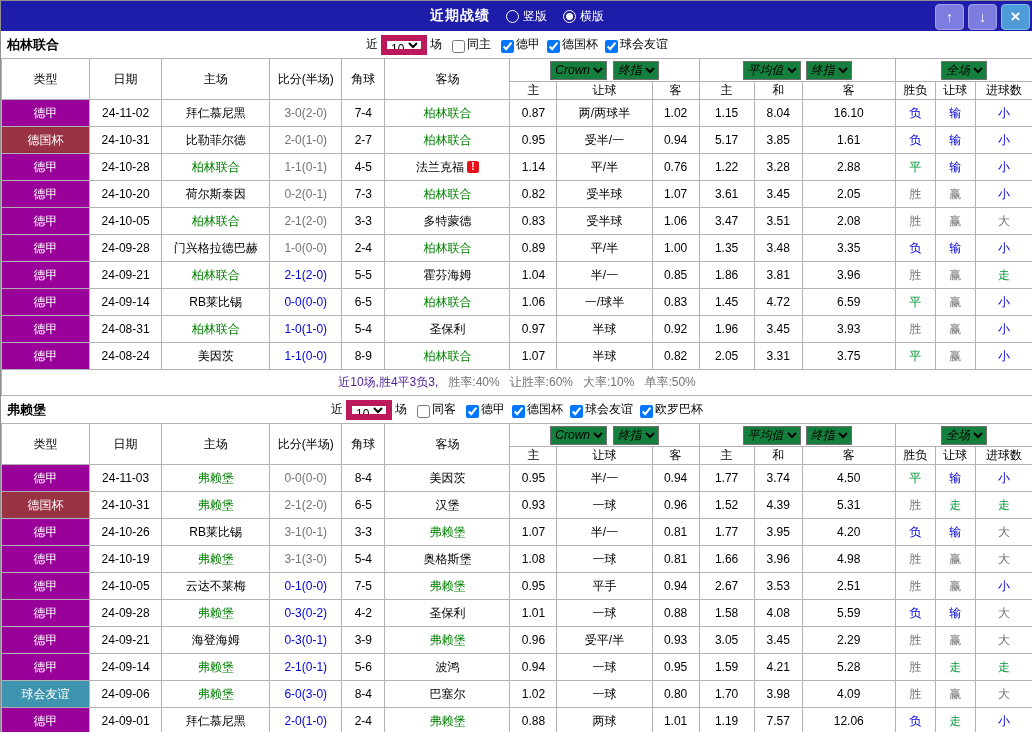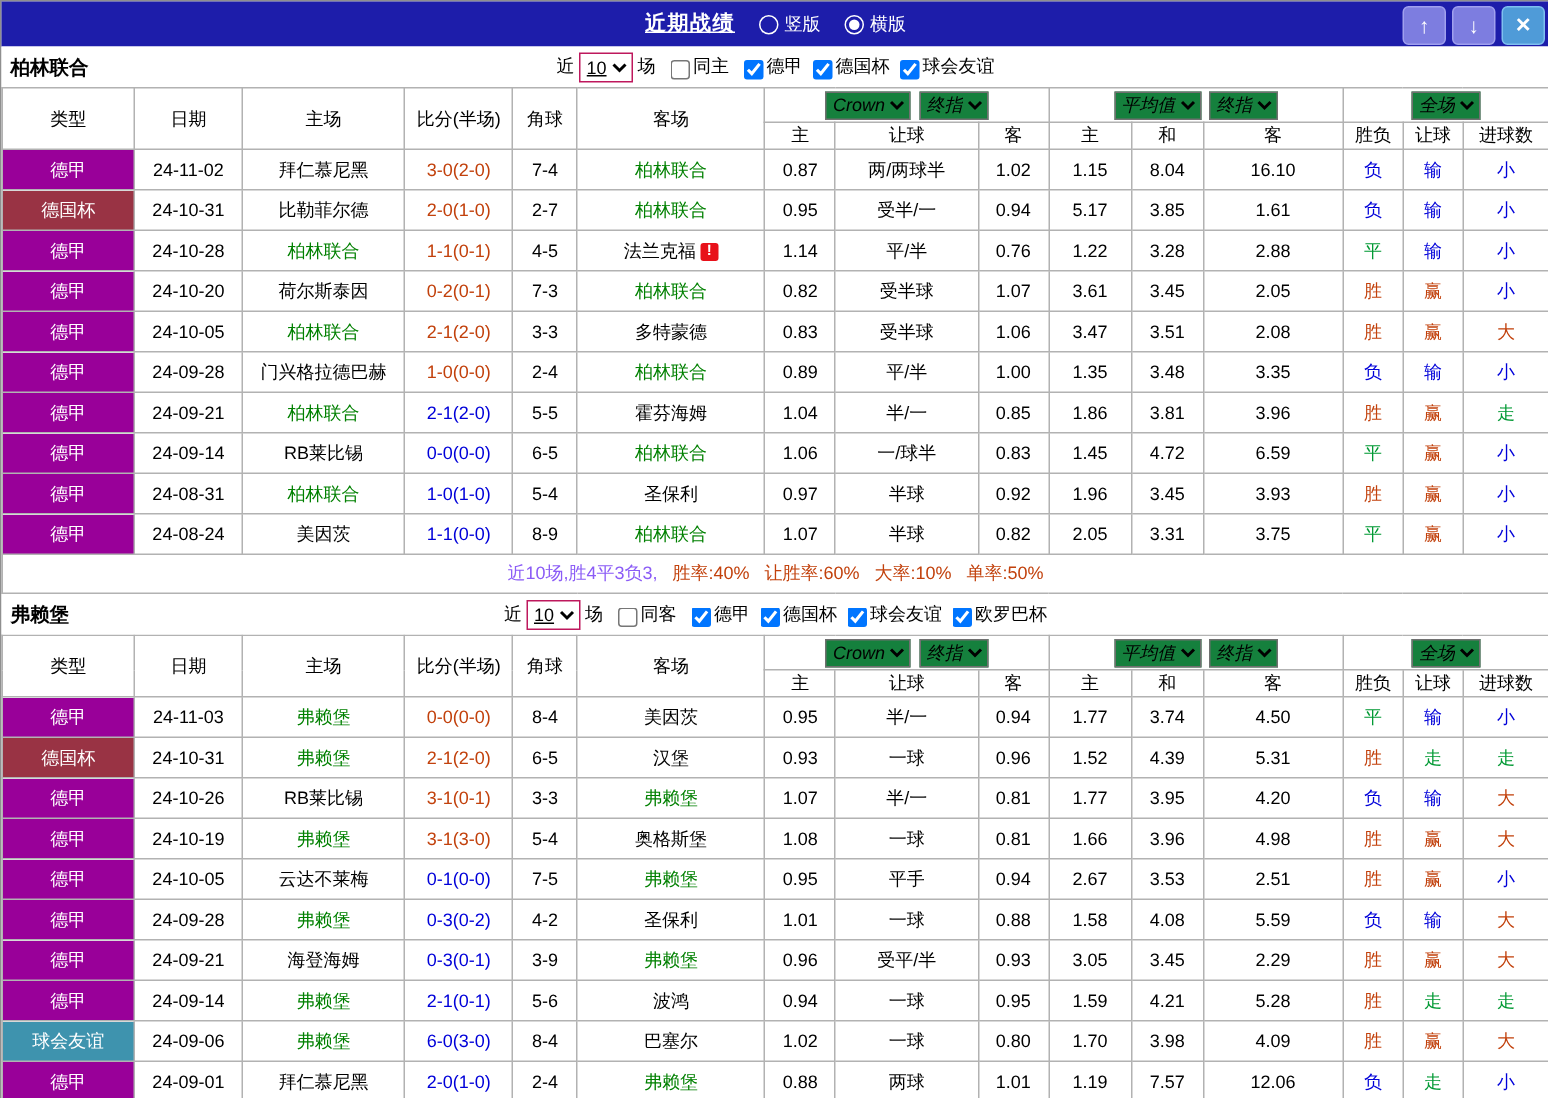--- a/index.html
+++ b/index.html
@@ -1,50 +1,50 @@
 <!DOCTYPE html>
 <html><head>
 <meta charset="utf-8">
 <style>
   html,body{margin:0;padding:0;background:#fff;}
   body{width:1032px;font-family:"Liberation Sans","DejaVu Sans",sans-serif;font-size:12px;color:#000;}
   .panel{width:1032px;border:1px solid #8f8f8f;}
   .topbar{height:30px;background:#1d1daa;position:relative;display:flex;align-items:center;color:#fff;}
   .topbar-center{margin:0 auto;display:flex;align-items:center;gap:16px;}
-  .tb-title{font-size:14px;font-weight:bold;letter-spacing:1px;text-decoration:underline;}
+  .tb-title{font-size:14px;font-weight:bold;letter-spacing:1px;}
   .radio{display:inline-flex;align-items:center;gap:4px;font-size:12px;cursor:pointer;}
   .rc{width:11px;height:11px;border:1px solid #fff;border-radius:50%;position:relative;display:inline-block;}
   .rc.sel::after{content:"";position:absolute;left:2px;top:2px;right:2px;bottom:2px;border-radius:50%;background:#fff;}
   .tb-btns{position:absolute;right:3px;top:3px;display:flex;gap:4px;}
   .tb-btn{width:27px;height:24px;border-radius:4px;background:#7d7de0;border:1px solid #a0a0ee;color:#fff;font-size:14px;display:flex;align-items:center;justify-content:center;cursor:pointer;}
   .tb-btn.close{background:#4f9bd8;border-color:#7fc0ef;font-size:17px;font-weight:bold;}
   .section-top{position:relative;height:27px;display:flex;align-items:center;background:#fff;}
   .team-name{position:absolute;left:6px;font-size:13px;font-weight:bold;}
   .filter{margin:0 auto;display:flex;align-items:center;gap:3px;}
-  .filter select{height:20px;font-size:12px;border:1px solid #be185d;background:#fff;text-decoration:underline;}
+  .filter select{height:20px;font-size:12px;border:6px solid #be185d;background:#fff;text-decoration:underline;}
   .chk{display:inline-flex;align-items:flex-end;gap:2px;margin-left:7px;cursor:pointer;}
   .chk input{width:13px;height:13px;margin:0;}
   table{width:100%;border-collapse:collapse;table-layout:fixed;border-radius:25px;}
   th,td{border:1px solid #b2b2b2;text-align:center;white-space:nowrap;overflow:hidden;padding:0;font-size:12px;}
   thead th{font-weight:normal;background:#fff;}
   tr.h1 th{height:22px;}
   tr.h2 th{height:17px;}
   tbody td{height:26px;}
   .sel-cell select{height:19px;font-size:12px;border:1px solid #707070;background:#15803d;margin:0 1px;font-style:italic;}
   .t-dejia{background:#990099;color:#fff;}
   .t-deguobei{background:#993344;color:#fff;}
   .t-youyi{background:#3e93ae;color:#fff;}
   .green-team{color:#008000;}
-  .c-red{color:#c2410c;}
+  .c-red{color:#737373;}
   .c-blue{color:#0000d9;}
   .c-green{color:#009933;}
   .flag{display:inline-block;width:12px;height:12px;border-radius:2px;background:#e8111a;color:#fff;font-size:10px;font-weight:bold;line-height:12px;text-align:center;margin-left:3px;vertical-align:1px;}
   td.summary{height:25px;}
   td.summary .stat{margin-left:10px;}
-  td.summary .pre{color:#8b5cf6;}
+  td.summary .pre{color:#4c1d95;}
 </style>
 </head>
 <body>
 
 <div class="panel">
 
   <div class="topbar">
     <div class="topbar-center">
       <span class="tb-title">近期战绩</span>
       <span class="radio">

